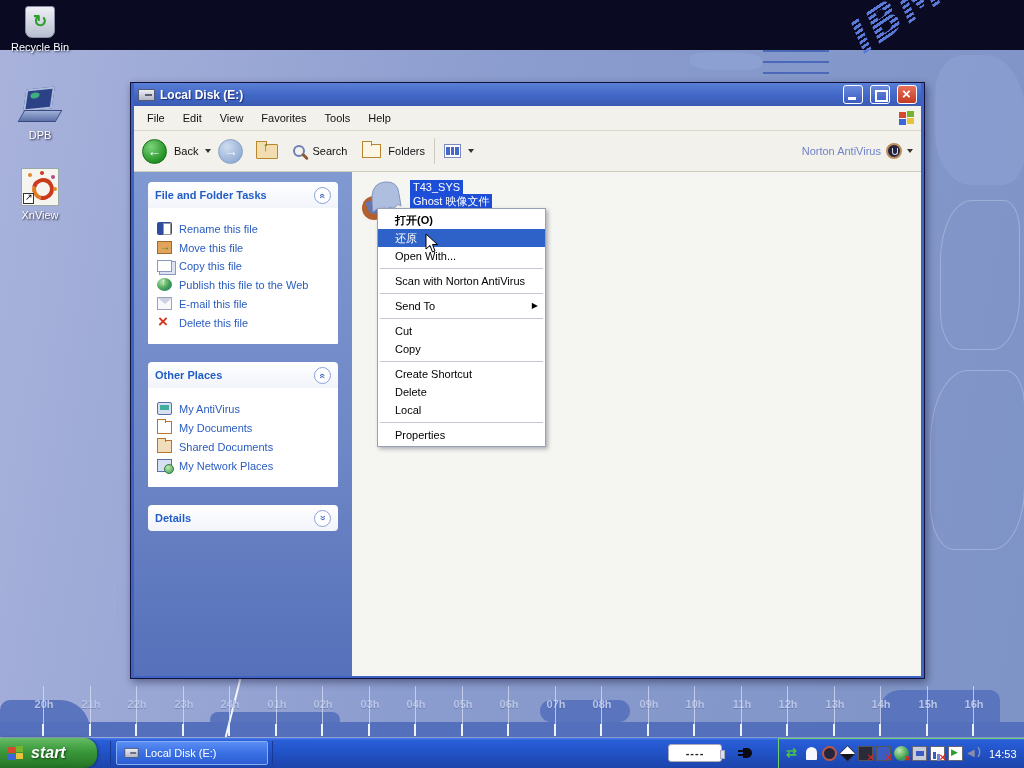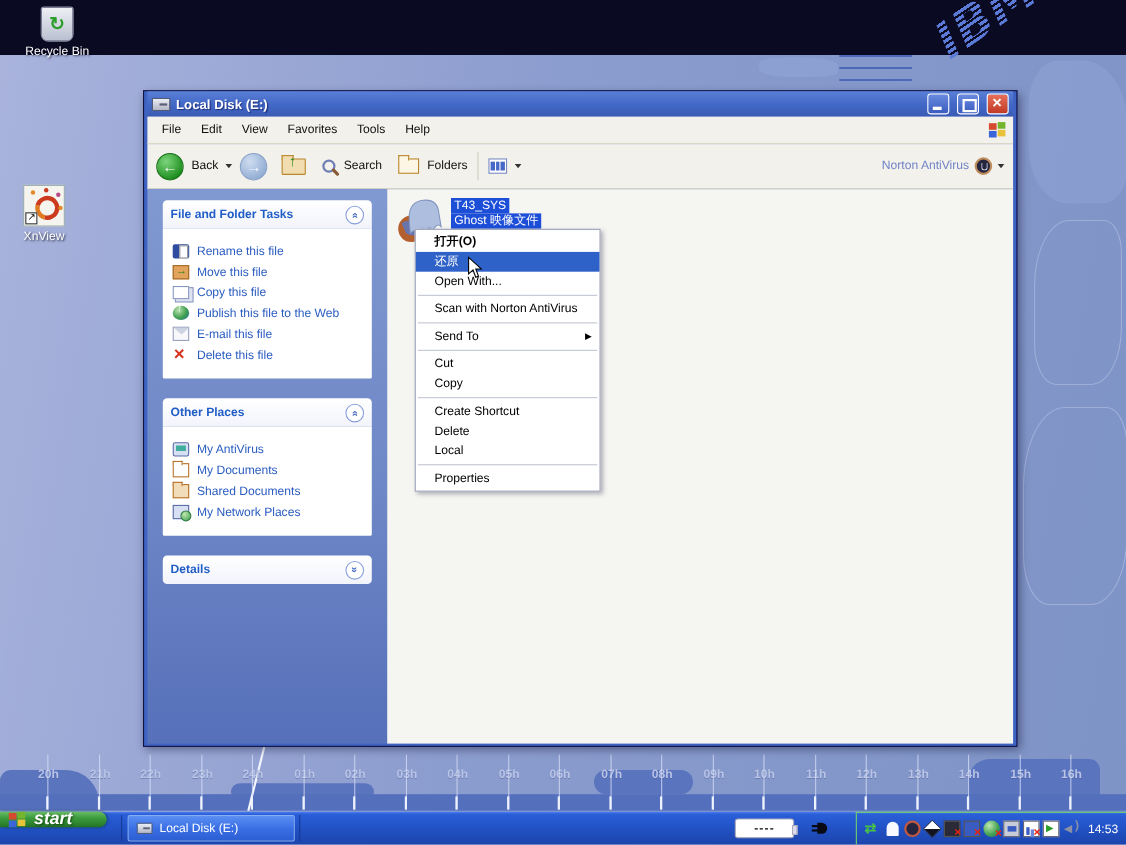--- a/index.html
+++ b/index.html
@@ -141,21 +141,21 @@
   .ci.bold { font-weight:bold; }
   .ci.hl { background:#2f62c8; color:#fff; }
   .ci .subarrow { position:absolute; right:7px; top:0; font-size:8px; }
   .csep { height:1px; background:#c3c6d4; margin:3px 2px; }
 
   .cursor { position:absolute; left:425px; top:233px; z-index:60; }
 
   
   .taskbar { position:absolute; left:0; top:738px; width:1024px; height:30px; z-index:40;
     background:linear-gradient(180deg,#4b7cf0 0%, #2a5fd8 8%, #2253c8 45%, #1c44ab 100%); }
-  .startbtn { position:absolute; left:0; top:0; height:14px; width:97px; display:flex; align-items:center; gap:5px; padding:0 12px 0 8px;
+  .startbtn { position:absolute; left:0; top:0; height:30px; width:97px; display:flex; align-items:center; gap:5px; padding:0 12px 0 8px;
     background:linear-gradient(180deg,#66bc66 0%, #3d9b3d 40%, #2c822c 80%, #237023 100%);
     border-radius:0 13px 13px 0; box-shadow:1px 0 3px rgba(0,40,0,.5); }
   .startbtn .slabel { color:#fff; font-size:16px; font-weight:bold; font-style:italic; text-shadow:1px 1px 2px rgba(0,40,0,.7); }
   .tb-div { position:absolute; top:3px; height:24px; width:1px; background:#173a97; }
   .taskbtn { position:absolute; top:3px; height:24px; width:152px; display:flex; align-items:center; gap:5px; padding:0 6px;
     background:linear-gradient(180deg,#5a8ef4 0%, #3a70e4 50%, #2c5ed2 100%); border:1px solid #86aef6; border-radius:2px;
     color:#fff; font-size:11px; white-space:nowrap; overflow:hidden; }
   .taskbtn .drive-ic { transform:scale(.85); }
   .taskbtn .xnv-s { width:14px; height:14px; background:#f6f4ef; border:1px solid #999; position:relative; flex:0 0 14px; }
   .taskbtn .xnv-s::before { content:""; position:absolute; left:2px; top:2px; width:6px; height:6px; border:2px solid #cc3a1e; border-radius:50%; border-left-color:#e07c24; }
@@ -221,23 +221,30 @@
   <span class="hour" style="left:587px">08h</span>
   <span class="hour" style="left:634px">09h</span>
   <span class="hour" style="left:680px">10h</span>
   <span class="hour" style="left:727px">11h</span>
   <span class="hour" style="left:773px">12h</span>
   <span class="hour" style="left:820px">13h</span>
   <span class="hour" style="left:866px">14h</span>
   <span class="hour" style="left:913px">15h</span>
   <span class="hour" style="left:959px">16h</span>
 
-  <div class="dicon" style="left:14px;top:6px;">
+  <div class="dicon" style="left:2px;top:6px;">
     <div class="bin"></div>
     <div class="lbl">Recycle Bin</div>
+  </div>
+  <div class="dicon" style="left:2px;top:86px;">
+    <div class="laptop">
+        <div class="scr"></div>
+        <div class="kbd"></div>
+      </div>
+    <div class="lbl">DPB</div>
   </div>
   <div class="dicon" style="left:2px;top:168px;">
     <div class="xnv">
       <i class="d1"></i>
         <i class="d2"></i>
         <i class="d3"></i>
         <i class="d4"></i>
       <span class="arrow"></span>
     </div>
     <div class="lbl">XnView</div>

